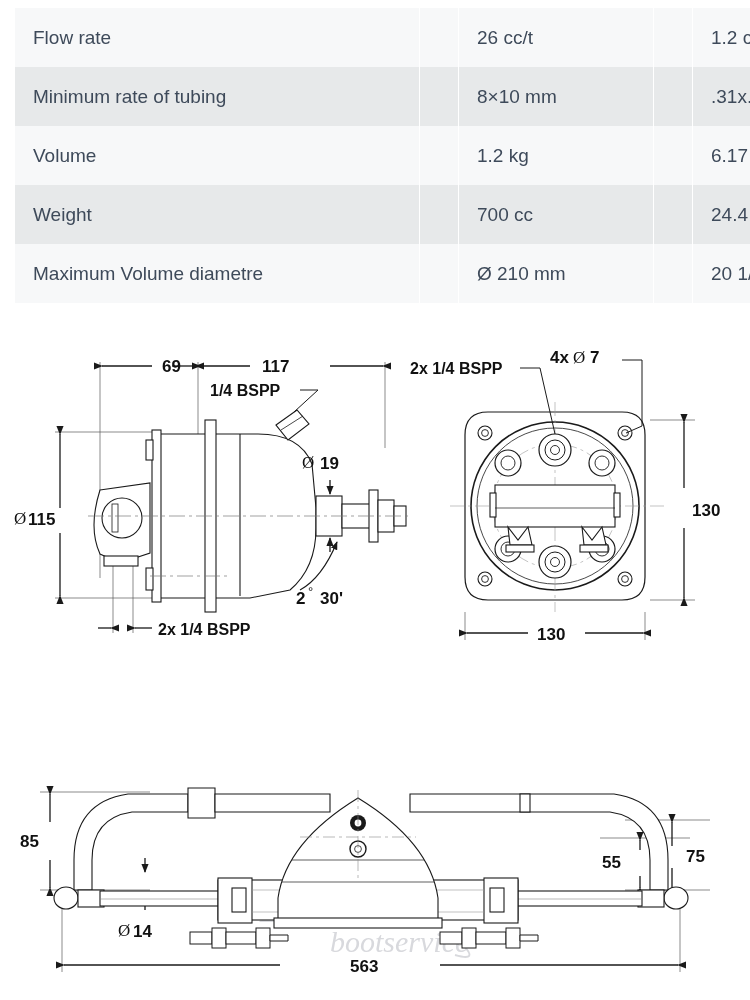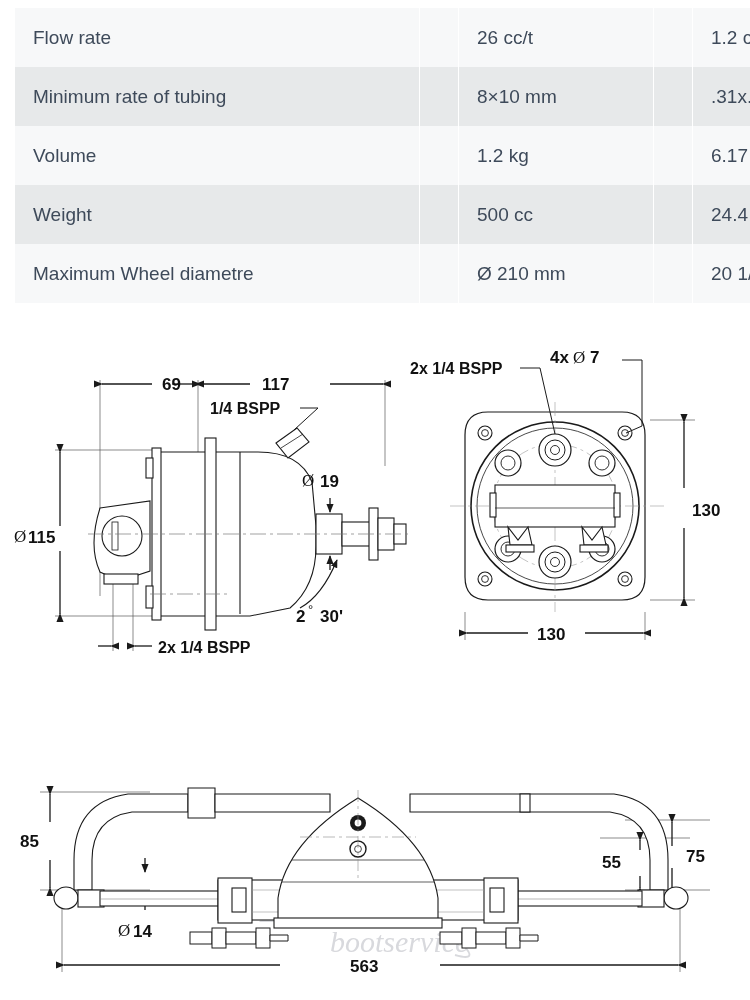--- a/index.html
+++ b/index.html
@@ -45,21 +45,21 @@
   td.c-gapa  { width: 20px; padding:0; }
   td.c-metric{ width: 176px; }
   td.c-gapb  { width: 20px; padding:0; }
   td.c-imp   { width: 134px; }
 
   
   .draw {
     position: absolute;
     overflow: visible;
   }
-  #dwg-side  { left: 0px;   top: 346px; width: 420px; height: 350px; }
+  #dwg-side  { left: 0px;   top: 328px; width: 420px; height: 350px; }
   #dwg-front { left: 410px; top: 330px; width: 340px; height: 350px; }
   #dwg-cyl   { left: 0px;   top: 750px; width: 750px; height: 250px; }
 
   svg { display: block; overflow: visible; }
 
   .wm-text {
     font-family: "Liberation Serif", serif;
     fill: #d8d9dd;
   }
 </style>
@@ -86,26 +86,26 @@
       <tr class="odd">
         <td class="c-label">Volume</td>
         <td class="c-gapa"></td>
         <td class="c-metric">1.2 kg</td>
         <td class="c-gapb"></td>
         <td class="c-imp">6.17 lbs</td>
       </tr>
       <tr class="even">
         <td class="c-label">Weight</td>
         <td class="c-gapa"></td>
-        <td class="c-metric">500 cc</td>
+        <td class="c-metric">700 cc</td>
         <td class="c-gapb"></td>
         <td class="c-imp">24.4 cu.in</td>
       </tr>
       <tr class="odd">
-        <td class="c-label">Maximum Wheel diametre</td>
+        <td class="c-label">Maximum Volume diametre</td>
         <td class="c-gapa"></td>
         <td class="c-metric">Ø 210 mm</td>
         <td class="c-gapb"></td>
         <td class="c-imp">20 1/2”</td>
       </tr>
     </tbody>
   </table>
 </div>
 
 <div class="draw" id="dwg-side">

